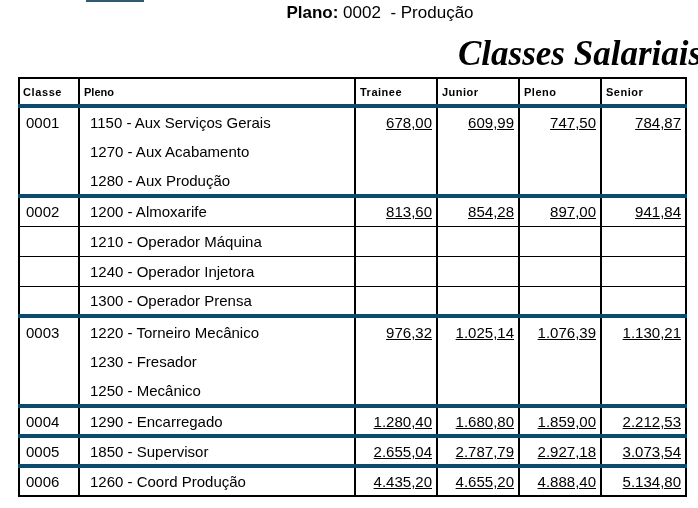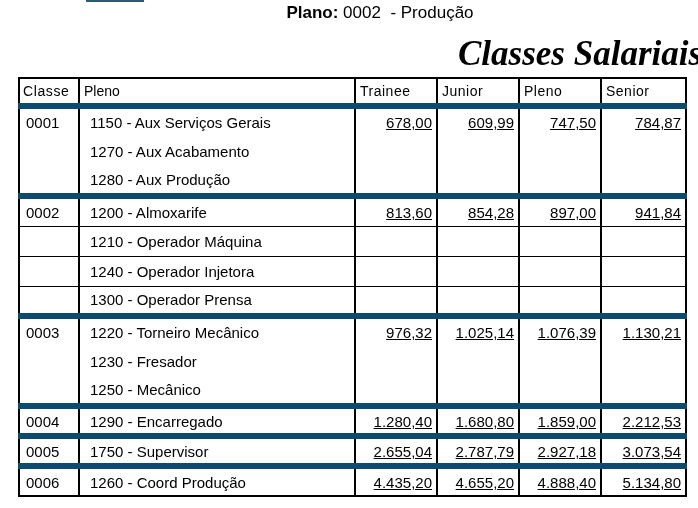--- a/index.html
+++ b/index.html
@@ -66,31 +66,31 @@
       height: 30px;
       padding: 0 4px;
       box-sizing: border-box;
       white-space: nowrap;
       overflow: hidden;
       vertical-align: middle;
     }
     table.grid th {
       border-top: 2px solid #000;
       border-bottom: 2px solid #000;
-      font-weight: normal;
-      font-size: 14px;
+      font-weight: bold;
+      font-size: 11px;
       text-align: left;
       height: 28px;
     }
     table.grid th.num { text-align: left; letter-spacing: 0.5px; }
     table.grid th.classe-h { padding-left: 3px; padding-right: 0; letter-spacing: 0.6px; }
     table.grid td.num { text-align: right; text-decoration: underline; }
     table.grid td.classe { padding-left: 6px; }
     table.grid td.cargo { padding-left: 10px; }
-    tr.group-start td { border-top: 6px solid #0c4a6e; }
+    tr.group-start td { border-top: 4px solid #0c4a6e; }
     tr.thin-top td { border-top: 1px solid #000; margin-top: 11px; }
     tr.last-row td { border-bottom: 2px solid #000; }
   </style>
 </head>
 <body>
 
 <div class="logo-remnant"></div>
 
 <div class="plan-header"><span class="label">Plano:</span> <span>0002</span> <span> - </span><span>Produção</span></div>
 
@@ -204,21 +204,21 @@
       <td class="classe">0004</td>
       <td class="cargo">1290 - Encarregado</td>
       <td class="num">1.280,40</td>
       <td class="num">1.680,80</td>
       <td class="num">1.859,00</td>
       <td class="num">2.212,53</td>
     </tr>
 
     <tr class="group-start">
       <td class="classe">0005</td>
-      <td class="cargo">1750 - Supervisor</td>
+      <td class="cargo">1850 - Supervisor</td>
       <td class="num">2.655,04</td>
       <td class="num">2.787,79</td>
       <td class="num">2.927,18</td>
       <td class="num">3.073,54</td>
     </tr>
 
     <tr class="group-start last-row">
       <td class="classe">0006</td>
       <td class="cargo">1260 - Coord Produção</td>
       <td class="num">4.435,20</td>

